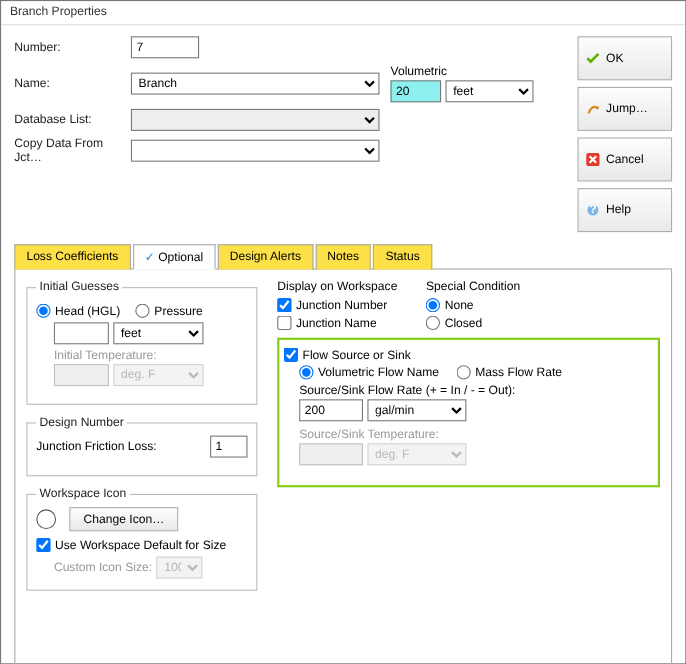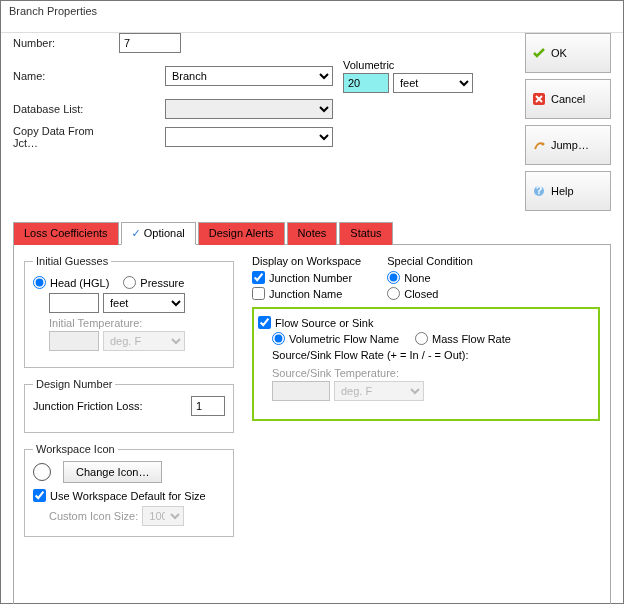--- a/index.html
+++ b/index.html
@@ -1,36 +1,36 @@
 <!DOCTYPE html>
 <html><head>
 <meta charset="utf-8">
 <style>
 * { box-sizing: border-box; font-family: "Segoe UI", Tahoma, sans-serif; font-size: 11px; }
 body { margin: 0; background: #fff; }
 .window { width: 624px; height: 604px; border: 1px solid #777; background: #fff; position: relative; }
-.titlebar { height: 32px; padding: 4px 8px; border-bottom: 1px solid #ddd; color: #333; }
+.titlebar { height: 22px; padding: 4px 8px; border-bottom: 1px solid #ddd; color: #333; }
 .content { position: absolute; top: 22px; left: 0; right: 0; bottom: 0; padding: 10px 12px; }
 .form-top { display: flex; }
 .form-left { flex: 1; }
 .form-right { width: 86px; display: flex; flex-direction: column; gap: 6px; margin-left: 8px; }
 .btn { display: flex; align-items: center; gap: 5px; height: 40px; padding: 0 6px; border: 1px solid #adadad; background: linear-gradient(#fdfdfd,#e9e9e9); cursor: pointer; }
 .btn svg { flex: none; }
 .row { display: flex; align-items: center; margin-bottom: 6px; }
 .lbl { width: 106px; color: #222; }
 input[type=text] { height: 20px; border: 1px solid #7a7a7a; padding: 0 4px; background: #fff; }
 select { height: 20px; border: 1px solid #7a7a7a; background: #fff; padding: 0 2px; }
-.sel-lg { width: 168px; margin-left: 46px; }
+.sel-lg { width: 226px; }
 .num-field { width: 62px; }
 .elev-box { margin-left: 10px; }
 .elev-label { margin-bottom: 2px; }
 .elev-ctrls { display: flex; gap: 4px; }
 .elev-input { width: 46px; background: #8ef0ee !important; }
 .tabs { display: flex; margin-top: 10px; border-bottom: 1px solid #aaa; }
-.tab { padding: 4px 10px; border: 1px solid #aaa; border-bottom: none; margin-right: 2px; background: #ef4444; position: relative; top: 1px; cursor: pointer; }
+.tab { padding: 4px 10px; border: 1px solid #aaa; border-bottom: none; margin-right: 2px; background: #fde047; position: relative; top: 1px; cursor: pointer; }
 .tab.sel { background: #fff; border-bottom: 1px solid #fff; }
 .tab .chk { color: #2a7de1; margin-right: 3px; }
 .tabbody { border: 1px solid #aaa; border-top: none; padding: 10px; height: 430px; }
 .cols { display: flex; gap: 18px; }
 .lcol { width: 210px; }
 .rcol { flex: 1; }
 fieldset { border: 1px solid #bbb; padding: 6px 8px 10px; margin: 0 0 10px 0; }
 legend { padding: 0 3px; color: #222; }
 .radio-row, .chk-row { display: flex; align-items: center; gap: 4px; margin: 3px 0; }
 .radio-row input, .chk-row input { margin: 0; }
@@ -79,31 +79,31 @@
       </div>
       <div class="form-right">
         <div class="btn">
           <svg width="14" height="14">
               <path d="M2 7 L5 10 L12 3" stroke="#5fb000" stroke-width="2.5" fill="none"></path>
             </svg>
           <span>OK</span>
         </div>
         <div class="btn">
           <svg width="14" height="14">
+              <path d="M3 11 Q6 3 11 6" stroke="#d78b2a" stroke-width="2" fill="none"></path>
+              <circle cx="11" cy="6" r="1.5" fill="#d78b2a"></circle>
+            </svg>
+          <span>Jump…</span>
+        </div>
+        <div class="btn">
+          <svg width="14" height="14">
               <rect x="1" y="1" width="12" height="12" fill="#e23b2e" rx="2"></rect>
               <path d="M4 4 L10 10 M10 4 L4 10" stroke="#fff" stroke-width="2"></path>
             </svg>
           <span>Cancel</span>
-        </div>
-        <div class="btn">
-          <svg width="14" height="14">
-              <path d="M3 11 Q6 3 11 6" stroke="#d78b2a" stroke-width="2" fill="none"></path>
-              <circle cx="11" cy="6" r="1.5" fill="#d78b2a"></circle>
-            </svg>
-          <span>Jump…</span>
         </div>
         <div class="btn">
           <svg width="14" height="14">
               <circle cx="7" cy="7" r="5" fill="#7eb6e8"></circle>
               <text x="7" y="10" text-anchor="middle" fill="#fff" font-size="9" font-weight="bold">?</text>
             </svg>
           <span>Help</span>
         </div>
       </div>
     </div>
@@ -196,20 +196,24 @@
               <input type="checkbox" checked="" style="">
               <span>Flow Source or Sink</span>
             </div>
             <div class="radio-row" style="margin-left:14px">
               <input type="radio" checked="" style="">
               <span>Volumetric Flow Name</span>
               <input type="radio" style="margin-left: 12px;">
               <span>Mass Flow Rate</span>
             </div>
             <div style="margin:4px 0 0 14px">Source/Sink Flow Rate (+ = In / - = Out):</div>
+            <div class="row" style="margin:2px 0 0 14px">
+              <input type="text" style="width: 58px;" value="200">
+              <select style="width:90px;margin-left:4px"><option>gal/min</option></select>
+            </div>
             <div class="disabled" style="margin:6px 0 0 14px">
               <div>Source/Sink Temperature:</div>
               <div class="row" style="margin-top:2px">
                 <input type="text" style="width: 58px;" disabled="" value="">
                 <select style="width:90px;margin-left:4px" disabled=""><option>deg. F</option></select>
               </div>
             </div>
           </div>
         </div>
       </div>

